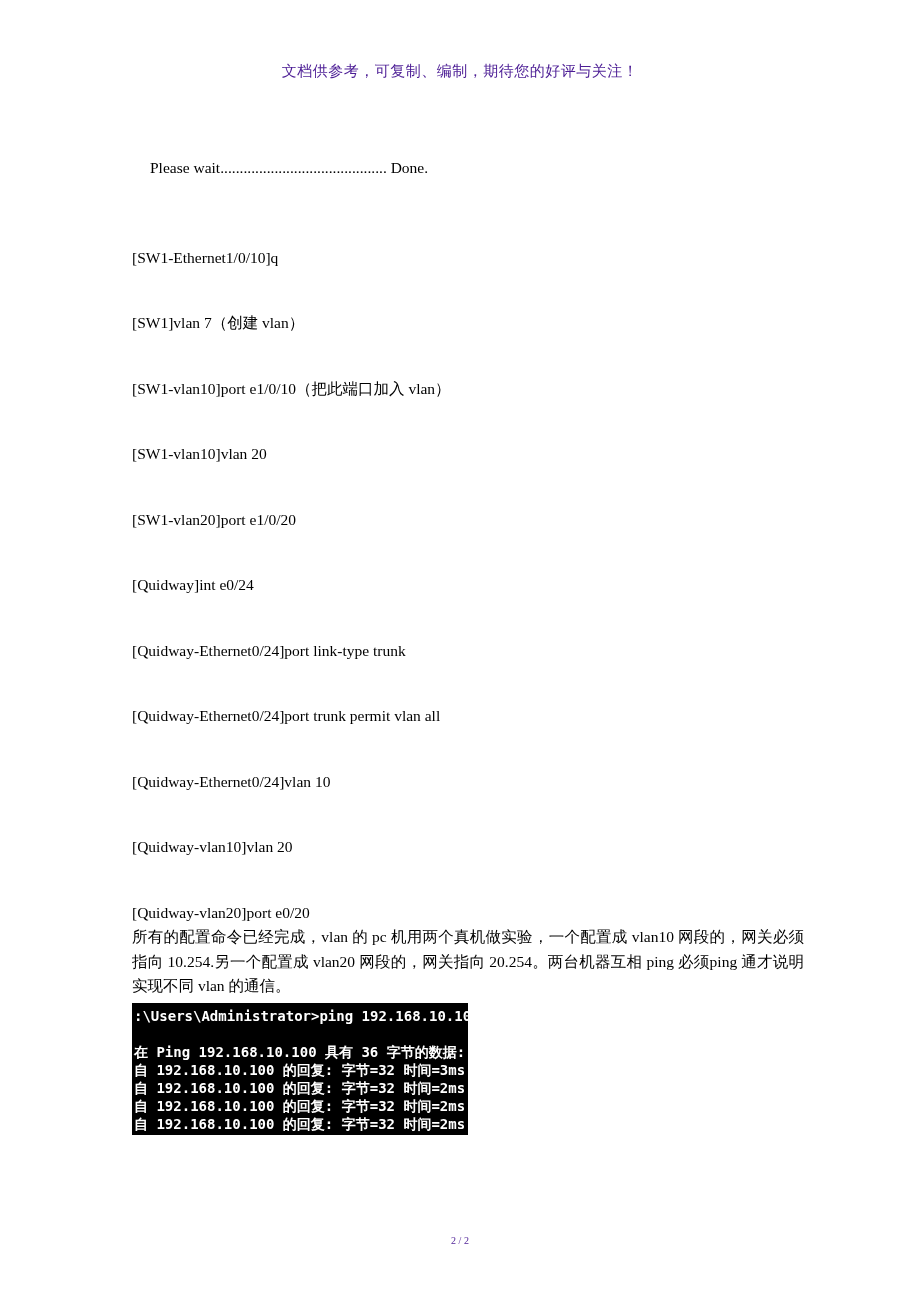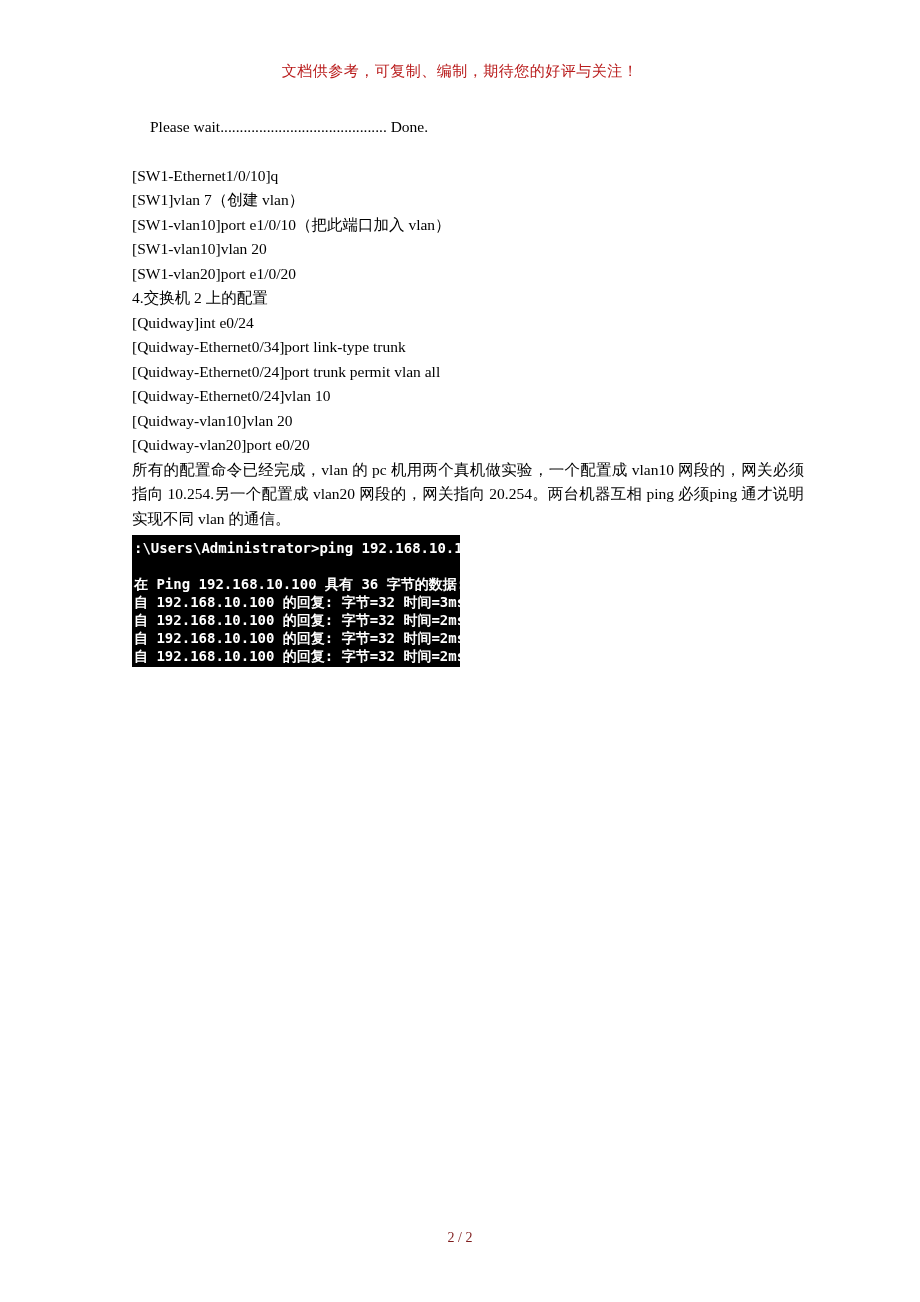--- a/index.html
+++ b/index.html
@@ -12,86 +12,86 @@
     position: relative;
     color: #000;
   }
   .header-note {
     position: absolute;
     top: 62px;
     left: 0;
     right: 0;
     text-align: center;
     font-size: 15px;
-    color: #b91c1c;
+    color: #4c1d95;
     font-family: "SimSun", serif;
     letter-spacing: 0.5px;
   }
   .content {
     position: absolute;
     top: 115px;
     left: 132px;
     width: 672px;
     font-size: 15.5px;
     line-height: 24.5px;
   }
   .content .indent {
     text-indent: 18px;
     display: block;
   }
   .content .line {
     display: block;
+    margin-top: 41px;
   }
   .spacer {
     height: 24px;
   }
   .para {
     text-align: justify;
   }
   .terminal {
     background: #000000;
     color: #ffffff;
     font-family: "Consolas", "SimHei", monospace;
     font-size: 14px;
     font-weight: bold;
     line-height: 18px;
-    padding: 4px 8px 2px 0;
+    padding: 4px 16px 2px 0;
     margin-top: 4px;
     width: 320px;
   }
   .terminal .tline {
     white-space: pre;
     padding-left: 2px;
   }
   .footer {
     position: absolute;
     bottom: 56px;
     left: 0;
     right: 0;
     text-align: center;
-    font-size: 14px;
-    color: #7f1d1d;
+    font-size: 10px;
+    color: #4c1d95;
   }
 </style>
 </head>
 <body>
 
 <div class="header-note">文档供参考，可复制、编制，期待您的好评与关注！</div>
 
 <div class="content">
   <span class="line indent">Please wait........................................... Done.</span>
   <div class="spacer"></div>
   <span class="line">[SW1-Ethernet1/0/10]q</span>
   <span class="line">[SW1]vlan 7（创建 vlan）</span>
   <span class="line">[SW1-vlan10]port e1/0/10（把此端口加入 vlan）</span>
   <span class="line">[SW1-vlan10]vlan 20</span>
   <span class="line">[SW1-vlan20]port e1/0/20</span>
-  <span class="line">4.交换机 2 上的配置</span>
   <span class="line">[Quidway]int e0/24</span>
-  <span class="line">[Quidway-Ethernet0/34]port link-type trunk</span>
+  <span class="line">[Quidway-Ethernet0/24]port link-type trunk</span>
   <span class="line">[Quidway-Ethernet0/24]port trunk permit vlan all</span>
   <span class="line">[Quidway-Ethernet0/24]vlan 10</span>
   <span class="line">[Quidway-vlan10]vlan 20</span>
   <span class="line">[Quidway-vlan20]port e0/20</span>
   <div class="para">所有的配置命令已经完成，vlan 的 pc 机用两个真机做实验，一个配置成 vlan10 网段的，网关必须指向 10.254.另一个配置成 vlan20 网段的，网关指向 20.254。两台机器互相 ping 必须ping 通才说明实现不同 vlan 的通信。</div>
 
   <div class="terminal">
     <div class="tline">:\Users\Administrator&gt;ping 192.168.10.100</div>
     <div class="tline">&nbsp;</div>
     <div class="tline">在 Ping 192.168.10.100 具有 36 字节的数据:</div>

